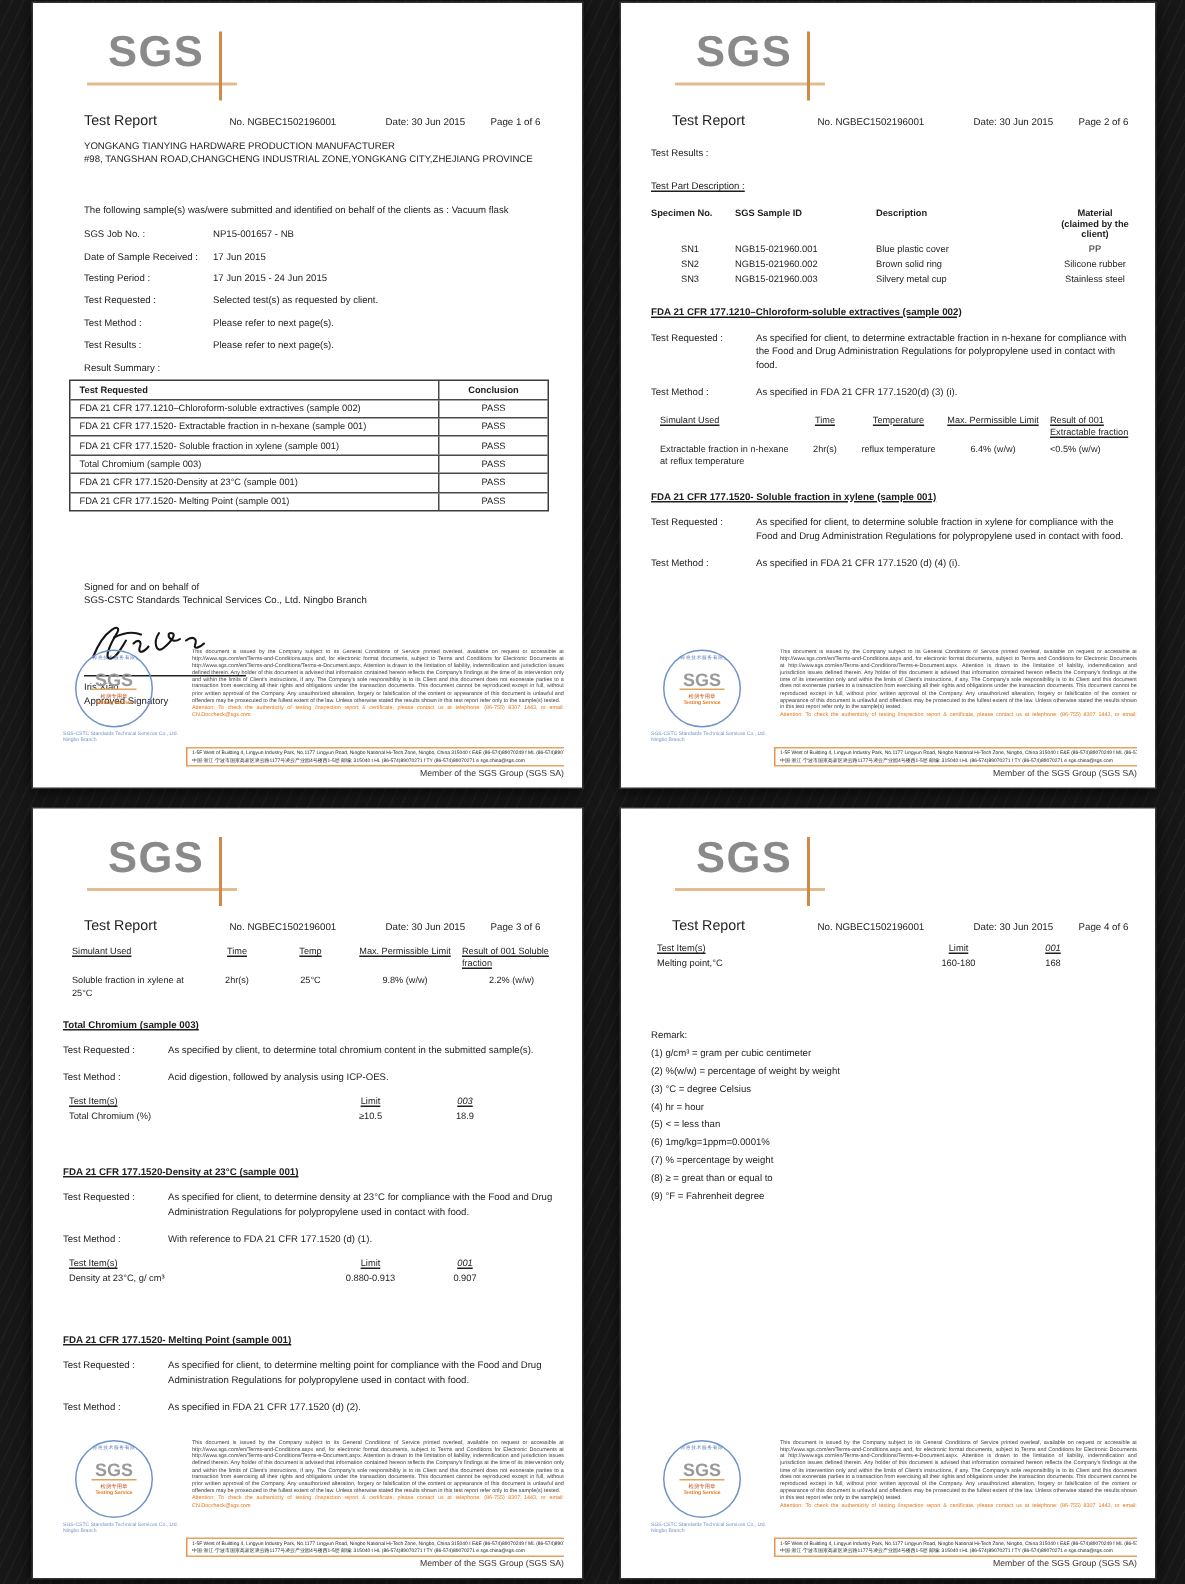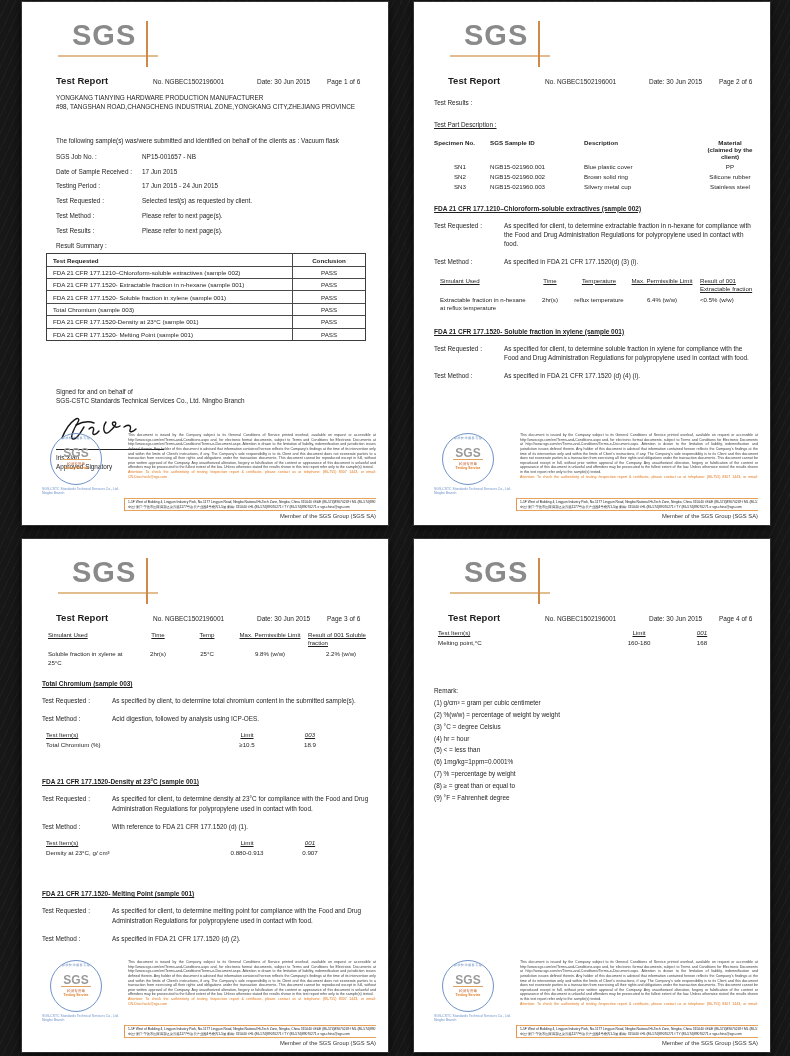--- a/index.html
+++ b/index.html
@@ -18,21 +18,21 @@
   #page4{left:414px;top:539px;width:356px;height:513px}
 
   
   .logo{position:relative;margin:12px 0 0 36px;width:96px;height:48px}
   .logo .sgs{font-weight:bold;font-size:29px;color:#8a8a8a;letter-spacing:1px;line-height:42px;padding-left:14px;display:inline-block}
   .logo .h-line{position:absolute;left:0;right:-4px;bottom:5px;height:2px;background:#e2bd8f}
   .logo .v-line{position:absolute;right:6px;top:7px;bottom:-5px;width:2px;background:#cf8a49}
 
   
   .hdr{display:flex;align-items:baseline;margin:13px 14px 0 34px;font-size:6.5px}
-  .hdr .t{font-weight:bold;font-size:9.5px;flex:0 0 97px}
+  .hdr .t{font-weight:normal;font-size:9.5px;flex:0 0 97px}
   .hdr .no{flex:0 0 104px}
   .hdr .dt{flex:0 0 70px}
 
   .t6{font-size:6.4px;line-height:1.45}
   .u{text-decoration:underline}
   .b{font-weight:bold}
   .c{text-align:center}
   .i{font-style:italic}
 
   

